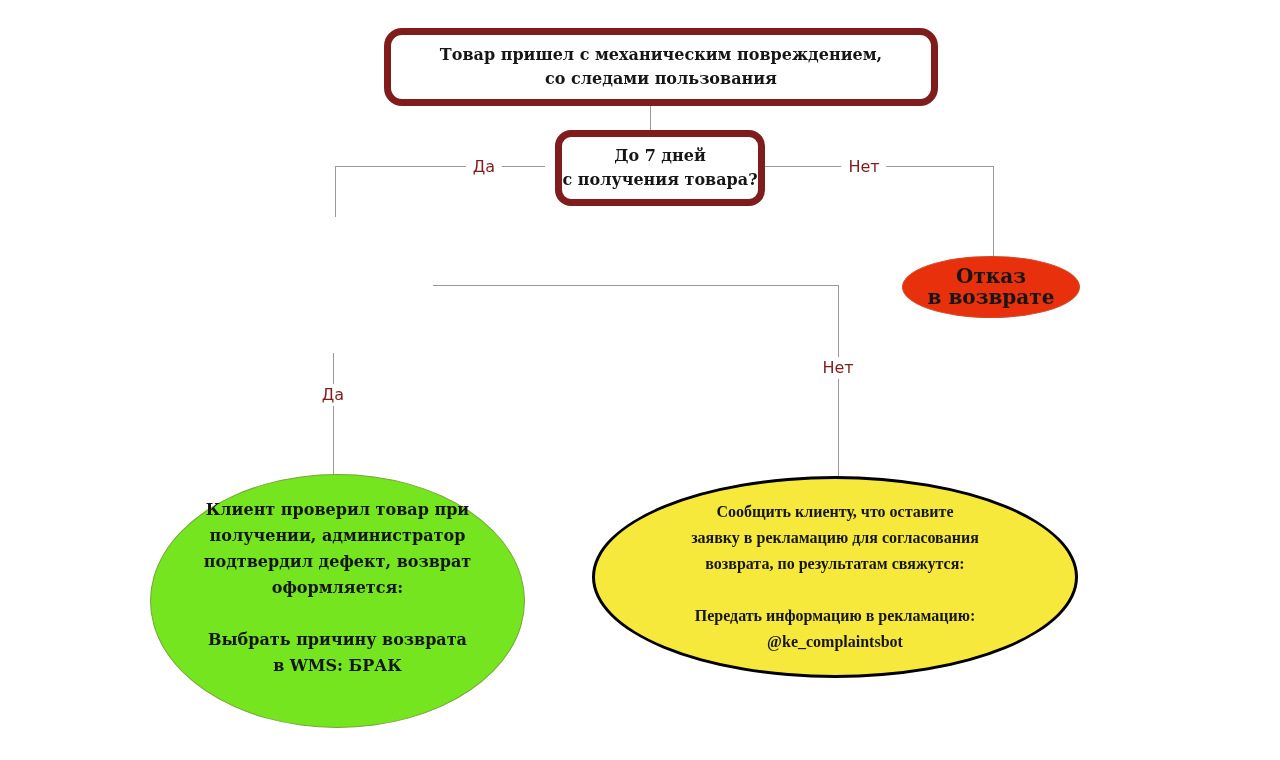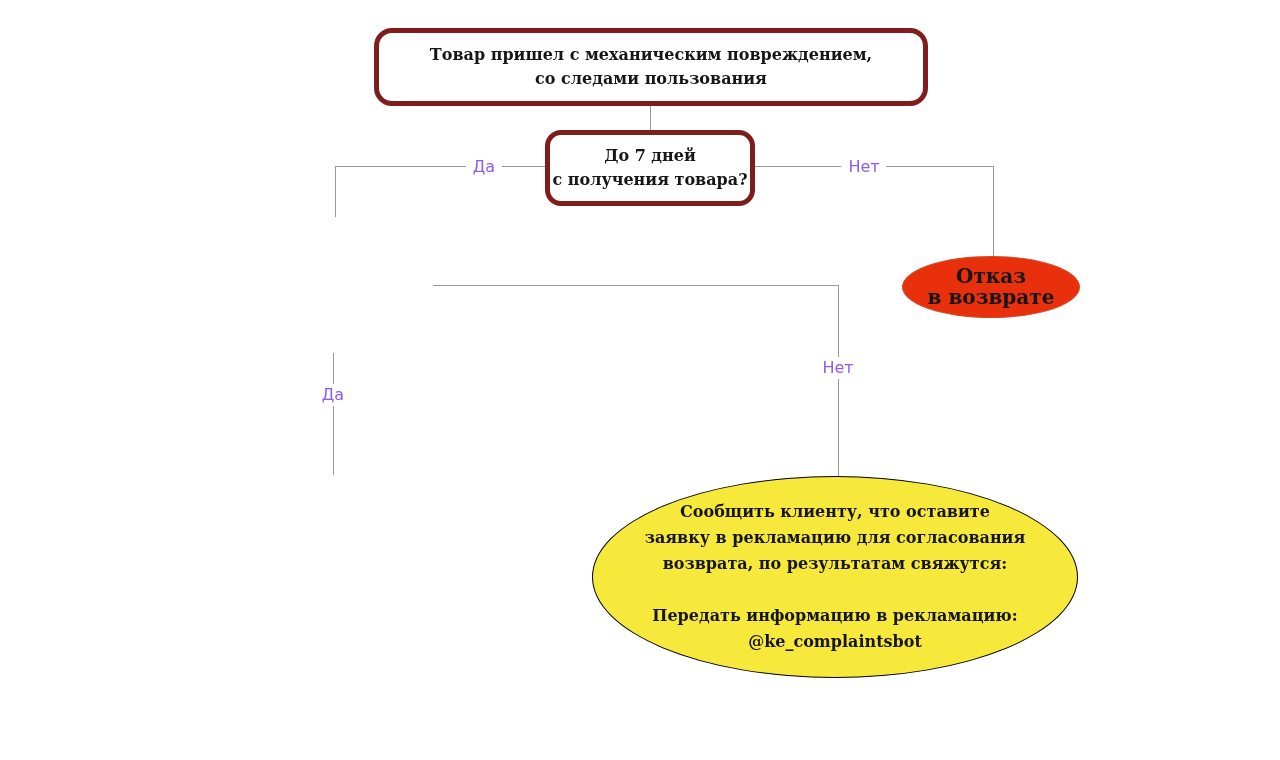--- a/index.html
+++ b/index.html
@@ -22,42 +22,43 @@
   }
   
   .edge-label {
     position: absolute;
     transform: translate(-50%, -50%);
     background: #ffffff;
     padding: 2px 7px;
     font-family: "DejaVu Sans", sans-serif;
     font-size: 16px;
     line-height: 18px;
-    color: #8b5cf6;
+    color: #7f1d1d;
     white-space: nowrap;
     z-index: 3;
   }
   
   .node-text {
     white-space: pre-line;
     text-align: center;
     font-weight: bold;
     color: #161616;
   }
   
   .rect-node {
     position: absolute;
     background: #ffffff;
-    border: 5px solid #7f1d1d;
+    border: 7px solid #7f1d1d;
     border-radius: 18px;
     display: flex;
     align-items: center;
     justify-content: center;
     z-index: 2;
     box-sizing: border-box;
+    margin-left: 10px;
   }
   .rect-node .node-text {
     font-size: 16px;
     line-height: 24px;
   }
   
   .diamond-wrap {
     position: absolute;
     left: 232px;
     top: 216px;
@@ -101,21 +102,22 @@
     font-size: 20px;
     line-height: 21px;
   }
   #approved-node {
     left: 150px; top: 474px; width: 375px; height: 254px;
     border: 1px solid #7aa23c;
     padding-bottom: 26px;
   }
   #complaint-node {
     left: 592px; top: 476px; width: 486px; height: 202px;
-    border: 1px solid #000000;
+    border: 3px solid #000000;
+    font-family: Liberation Serif, serif;
   }
 </style>
 </head>
 <body>
 
 <div class="stage">
 
   <div class="line" style="left:650px; top:106px; width:1px; height:25px;"></div>
 
   <div class="line" style="left:335px; top:166px; width:210px; height:1px;"></div>
@@ -143,20 +145,29 @@
     <div class="node-text">До 7 дней
 с получения товара?</div>
   </div>
 
 
   <div class="ellipse-node" id="refusal-node" style="background-color: rgb(232, 49, 12);">
     <div class="node-text">Отказ
 в возврате</div>
   </div>
 
+  <div class="ellipse-node" id="approved-node" style="background-color: rgb(117, 229, 31);">
+    <div class="node-text">Клиент проверил товар при
+получении, администратор
+подтвердил дефект, возврат
+оформляется:
+
+Выбрать причину возврата
+в WMS: БРАК</div>
+  </div>
 
   <div class="ellipse-node" id="complaint-node" style="background-color: rgb(246, 233, 60);">
     <div class="node-text">Сообщить клиенту, что оставите
 заявку в рекламацию для согласования
 возврата, по результатам свяжутся:
 
 Передать информацию в рекламацию:
 @ke_complaintsbot</div>
   </div>
 

